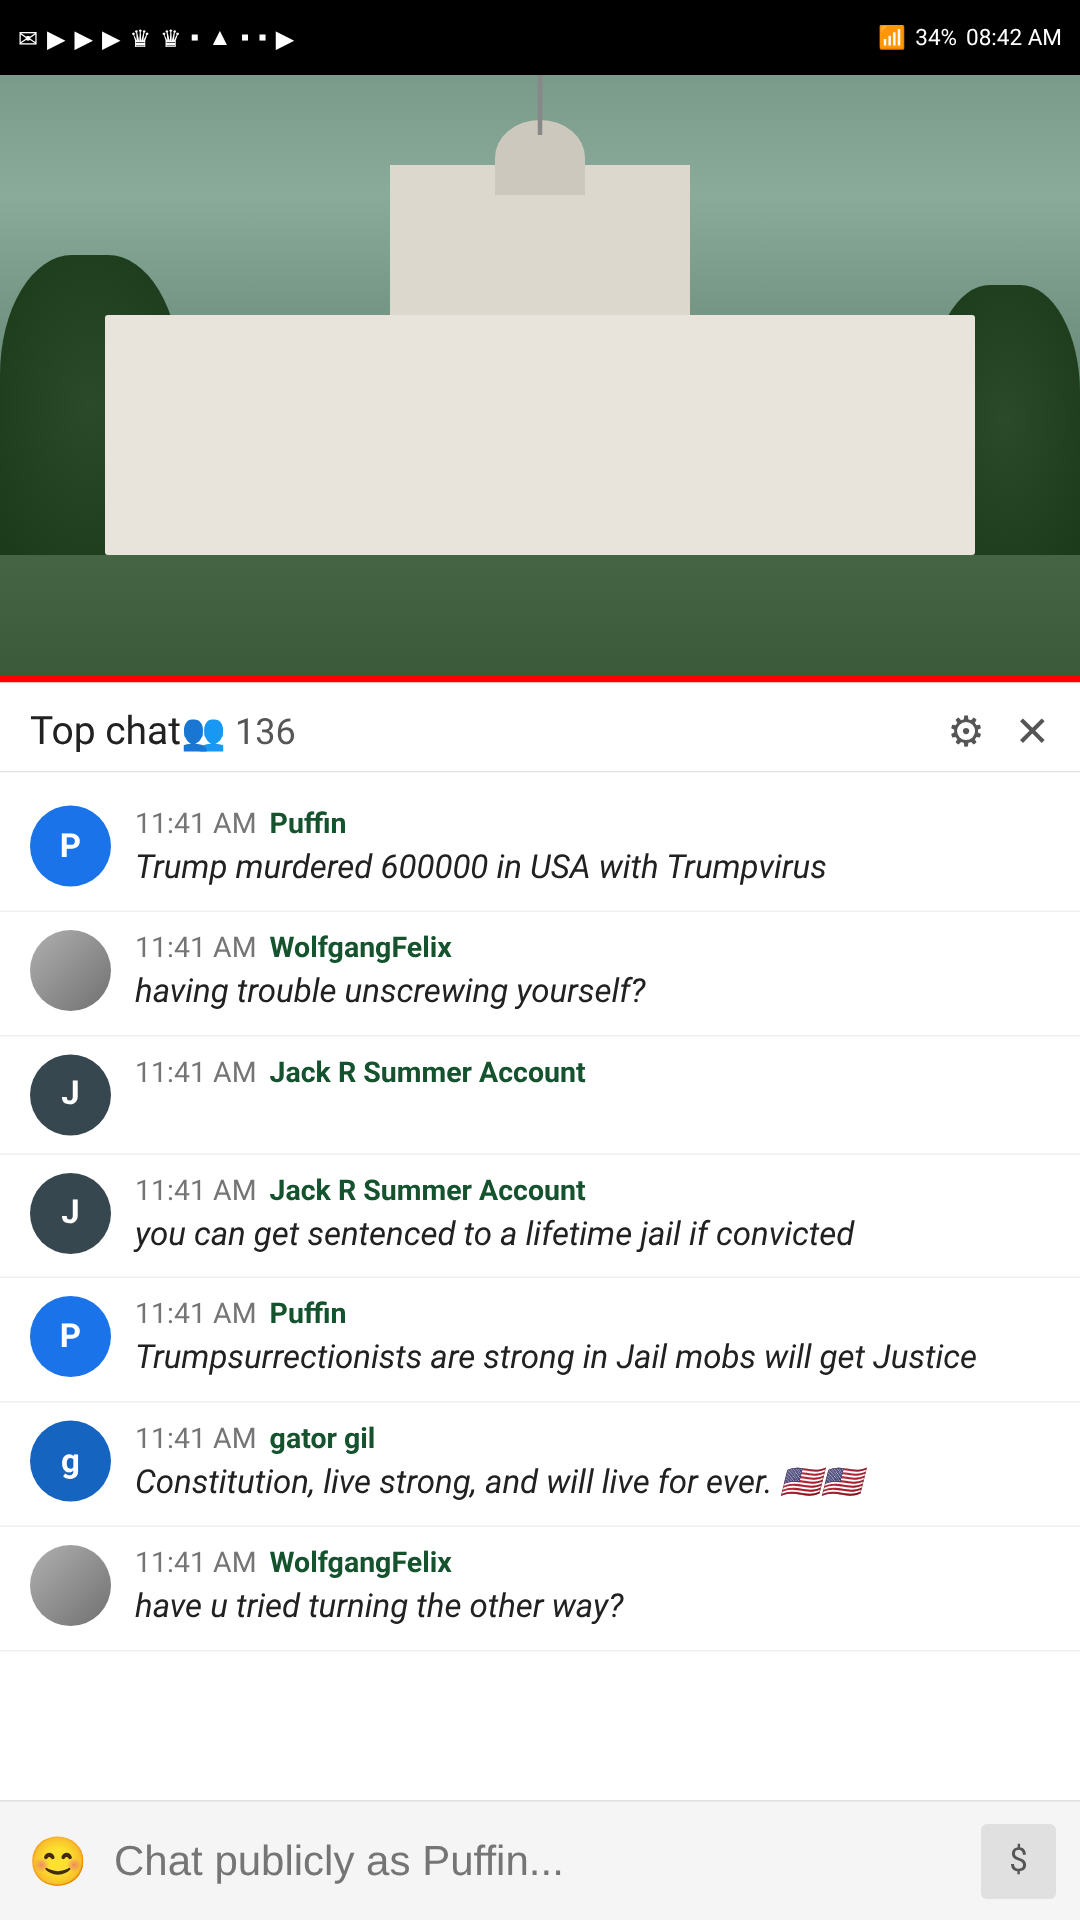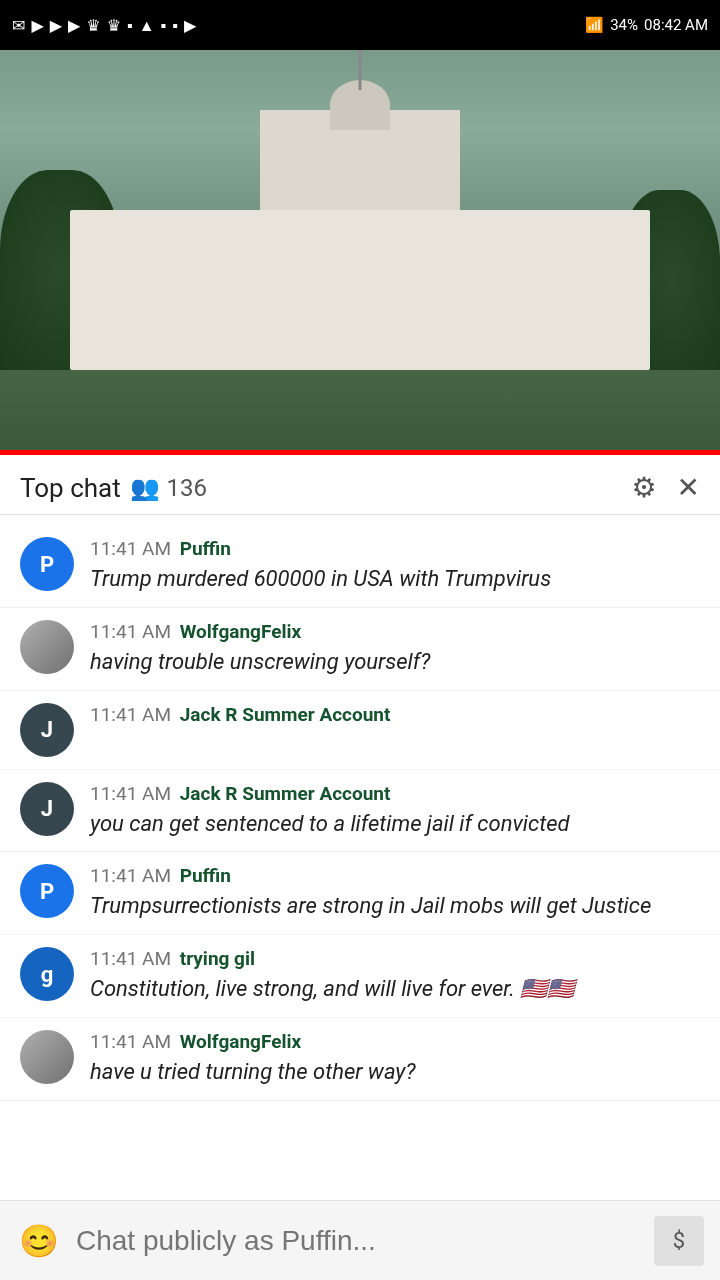--- a/index.html
+++ b/index.html
@@ -124,21 +124,20 @@
       margin-bottom: 6px;
     }
     .chat-subrow {
       display: flex;
       align-items: center;
       justify-content: space-between;
     }
     .chat-subtitle {
       display: flex;
       align-items: center;
-      gap: 10px;
     }
     .chat-subtitle-text {
       font-size: 26px;
       color: #212121;
     }
     .viewer-count {
       display: flex;
       align-items: center;
       gap: 6px;
       font-size: 24px;
@@ -363,21 +362,21 @@
         <span class="username">Puffin</span>
       </div>
       <div class="message-text">Trumpsurrectionists are strong in Jail mobs will get Justice</div>
     </div>
   </div>
     <div class="message-item">
     <div class="avatar avatar-green">g</div>
     <div class="message-body">
       <div class="message-meta">
         <span>11:41 AM</span>
-        <span class="username">trying gil</span>
+        <span class="username">gator gil</span>
       </div>
       <div class="message-text">Constitution, live strong, and will live for ever. 🇺🇸🇺🇸</div>
     </div>
   </div>
     <div class="message-item">
     <div class="avatar-img" style="background: linear-gradient(135deg, #b0b0b0 0%, #707070 100%);"></div>
     <div class="message-body">
       <div class="message-meta">
         <span>11:41 AM</span>
         <span class="username">WolfgangFelix</span>

